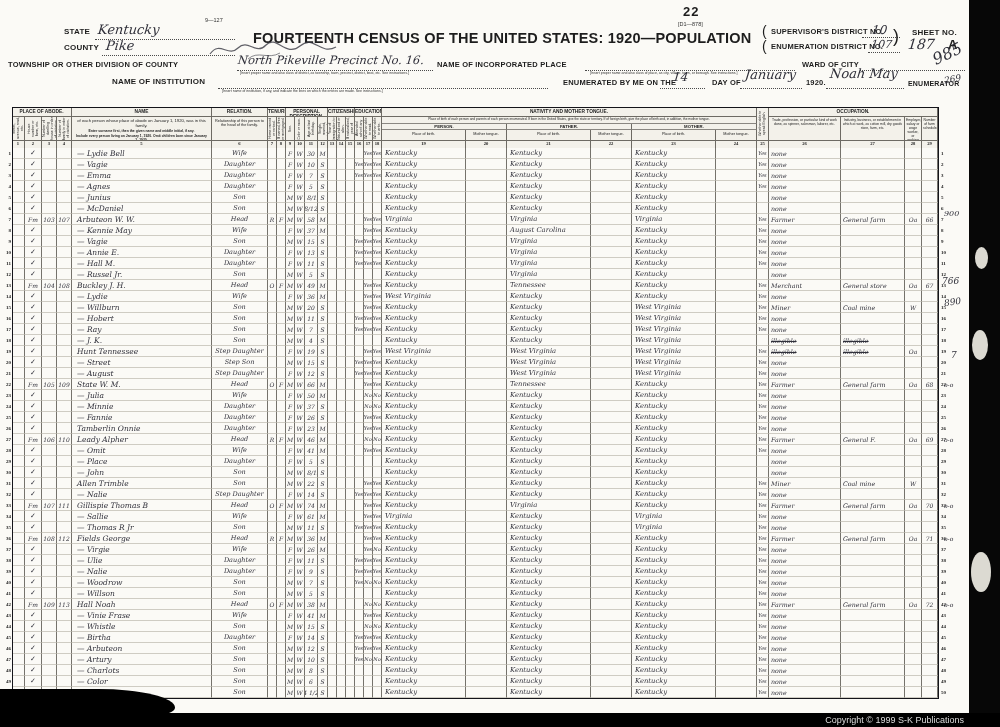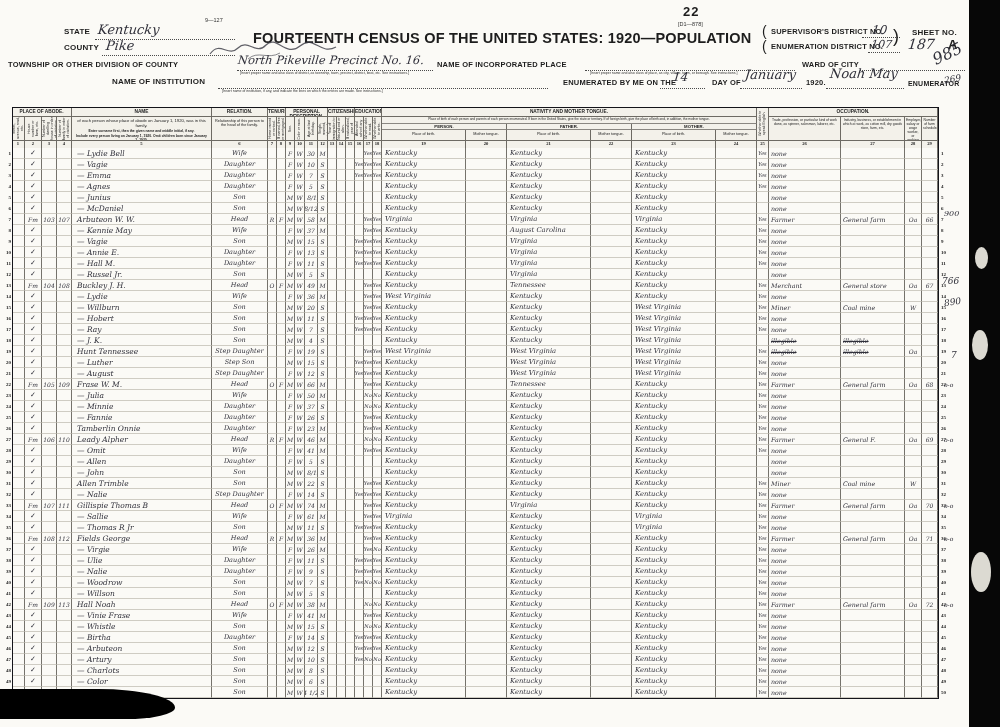--- a/index.html
+++ b/index.html
@@ -930,21 +930,21 @@
         <div class="bcell hw" style="width: 17px;">Oa</div>
         <div class="bcell hw" style="width: 16px;"></div>
         <div class="gut gutR">19</div>
       </div>
       <div class="brow">
         <div class="gut">20</div>
         <div class="bcell hw" style="width: 13px;"></div>
         <div class="bcell hw cchk" style="width: 17px;">✓</div>
         <div class="bcell hw" style="width: 15px;"></div>
         <div class="bcell hw" style="width: 15px;"></div>
-        <div class="bcell hw cname" style="width: 140px;">— Luther</div>
+        <div class="bcell hw cname" style="width: 140px;">— Street</div>
         <div class="bcell hw crel" style="width: 56px;">Step Son</div>
         <div class="bcell hw" style="width: 9px;"></div>
         <div class="bcell hw" style="width: 9px;"></div>
         <div class="bcell hw" style="width: 9px;">M</div>
         <div class="bcell hw" style="width: 10px;">W</div>
         <div class="bcell hw" style="width: 13px;">15</div>
         <div class="bcell hw" style="width: 10px;">S</div>
         <div class="bcell hw" style="width: 9px;"></div>
         <div class="bcell hw" style="width: 9px;"></div>
         <div class="bcell hw" style="width: 9px;"></div>
@@ -996,21 +996,21 @@
         <div class="bcell hw" style="width: 17px;"></div>
         <div class="bcell hw" style="width: 16px;"></div>
         <div class="gut gutR">21</div>
       </div>
       <div class="brow">
         <div class="gut">22</div>
         <div class="bcell hw" style="width: 13px;"></div>
         <div class="bcell hw" style="width: 17px;">Fm</div>
         <div class="bcell hw" style="width: 15px;">105</div>
         <div class="bcell hw" style="width: 15px;">109</div>
-        <div class="bcell hw cname" style="width: 140px;">Frase W. M.</div>
+        <div class="bcell hw cname" style="width: 140px;">State W. M.</div>
         <div class="bcell hw crel" style="width: 56px;">Head</div>
         <div class="bcell hw" style="width: 9px;">O</div>
         <div class="bcell hw" style="width: 9px;">F</div>
         <div class="bcell hw" style="width: 9px;">M</div>
         <div class="bcell hw" style="width: 10px;">W</div>
         <div class="bcell hw" style="width: 13px;">66</div>
         <div class="bcell hw" style="width: 10px;">M</div>
         <div class="bcell hw" style="width: 9px;"></div>
         <div class="bcell hw" style="width: 9px;"></div>
         <div class="bcell hw" style="width: 9px;"></div>
@@ -1227,21 +1227,21 @@
         <div class="bcell hw" style="width: 17px;"></div>
         <div class="bcell hw" style="width: 16px;"></div>
         <div class="gut gutR">28</div>
       </div>
       <div class="brow">
         <div class="gut">29</div>
         <div class="bcell hw" style="width: 13px;"></div>
         <div class="bcell hw cchk" style="width: 17px;">✓</div>
         <div class="bcell hw" style="width: 15px;"></div>
         <div class="bcell hw" style="width: 15px;"></div>
-        <div class="bcell hw cname" style="width: 140px;">— Allen</div>
+        <div class="bcell hw cname" style="width: 140px;">— Place</div>
         <div class="bcell hw crel" style="width: 56px;">Daughter</div>
         <div class="bcell hw" style="width: 9px;"></div>
         <div class="bcell hw" style="width: 9px;"></div>
         <div class="bcell hw" style="width: 9px;">F</div>
         <div class="bcell hw" style="width: 10px;">W</div>
         <div class="bcell hw" style="width: 13px;">5</div>
         <div class="bcell hw" style="width: 10px;">S</div>
         <div class="bcell hw" style="width: 9px;"></div>
         <div class="bcell hw" style="width: 9px;"></div>
         <div class="bcell hw" style="width: 9px;"></div>
@@ -1970,14 +1970,17 @@
       <div class="hw mnote" style="left: 944px; top: 535px; font-size: 6px; transform: rotate(0deg);">o-o</div>
       <div class="hw mnote" style="left: 944px; top: 601px; font-size: 6px; transform: rotate(0deg);">o-o</div>
     </div>
 
   <div class="redge">
     <div class="patch" style="position:absolute;left:6px;top:247px;width:13px;height:22px;"></div>
     <div class="patch" style="position:absolute;left:3px;top:330px;width:16px;height:30px;"></div>
     <div class="patch" style="position:absolute;left:2px;top:552px;width:20px;height:40px;"></div>
   </div>
   <div class="blob"></div>
+  <div class="bottombar">
+    <span>Copyright © 1999 S-K Publications</span>
+  </div>
 
 </div>
 
 </body></html>

